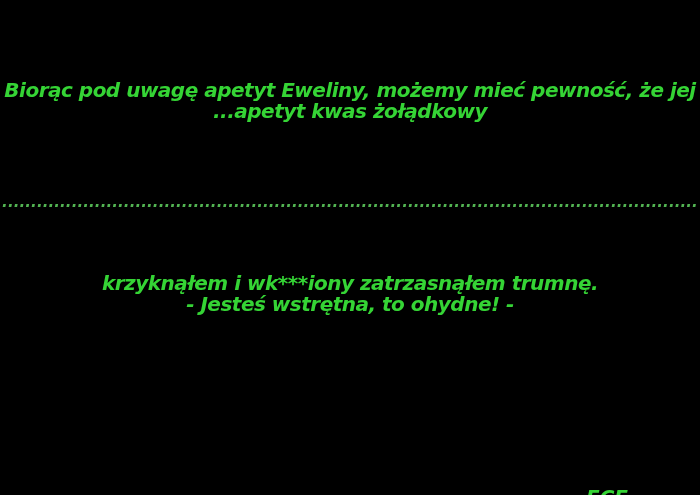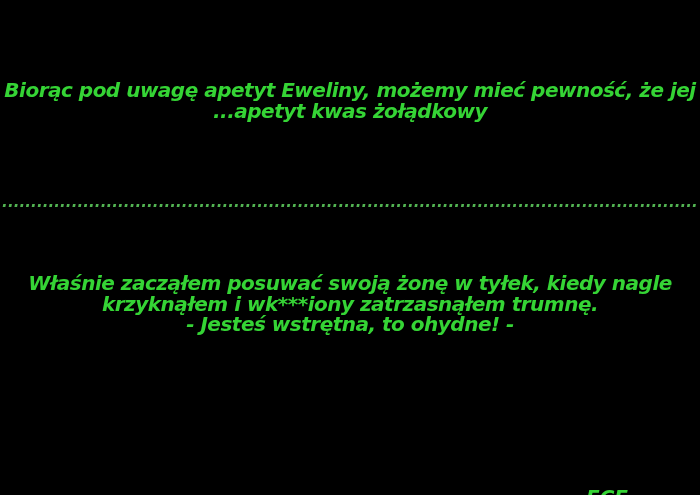--- a/index.html
+++ b/index.html
@@ -62,20 +62,19 @@
 <div class="page">
 
   <div class="quote quote-top">
     <div class="line">Biorąc pod uwagę apetyt Eweliny, możemy mieć pewność, że jej</div>
     <div class="line">...apetyt kwas żołądkowy</div>
   </div>
 
   <div class="divider">........................................................................................................................</div>
 
   <div class="quote quote-bottom">
-    <div class="line">Właśnie zacząłem posuwać swoją żonę w tyłek, kiedy nagle</div>
     <div class="line">krzyknąłem i wk***iony zatrzasnąłem trumnę.</div>
     <div class="line">- Jesteś wstrętna, to ohydne! -</div>
   </div>
 
   <div class="signature">FCF</div>
 
 </div>
 
 </body></html>

